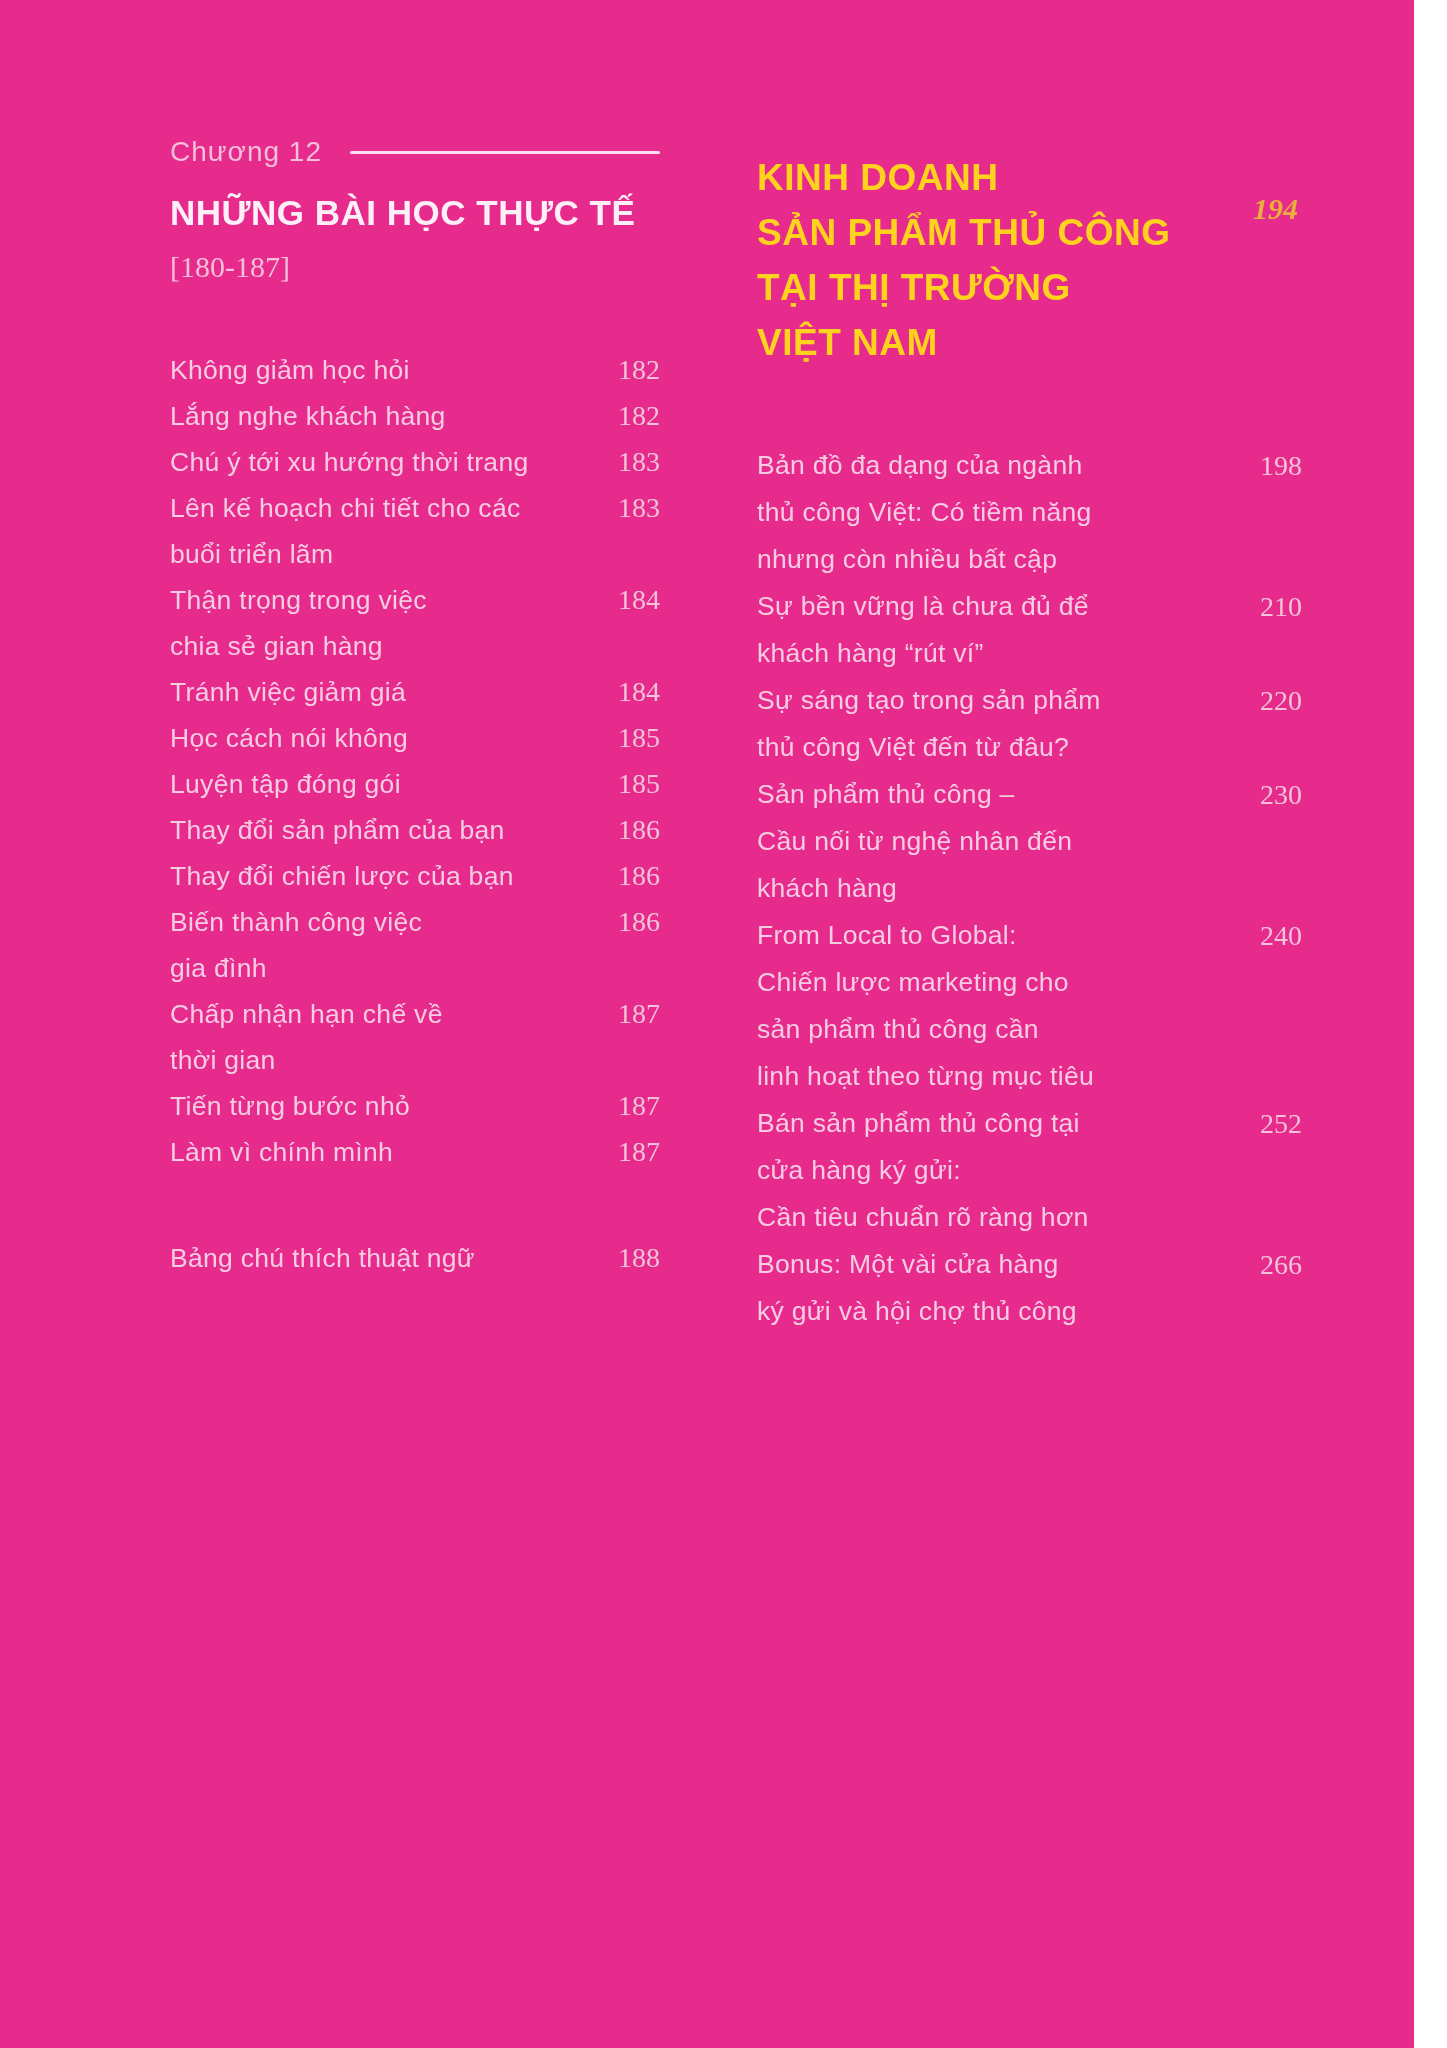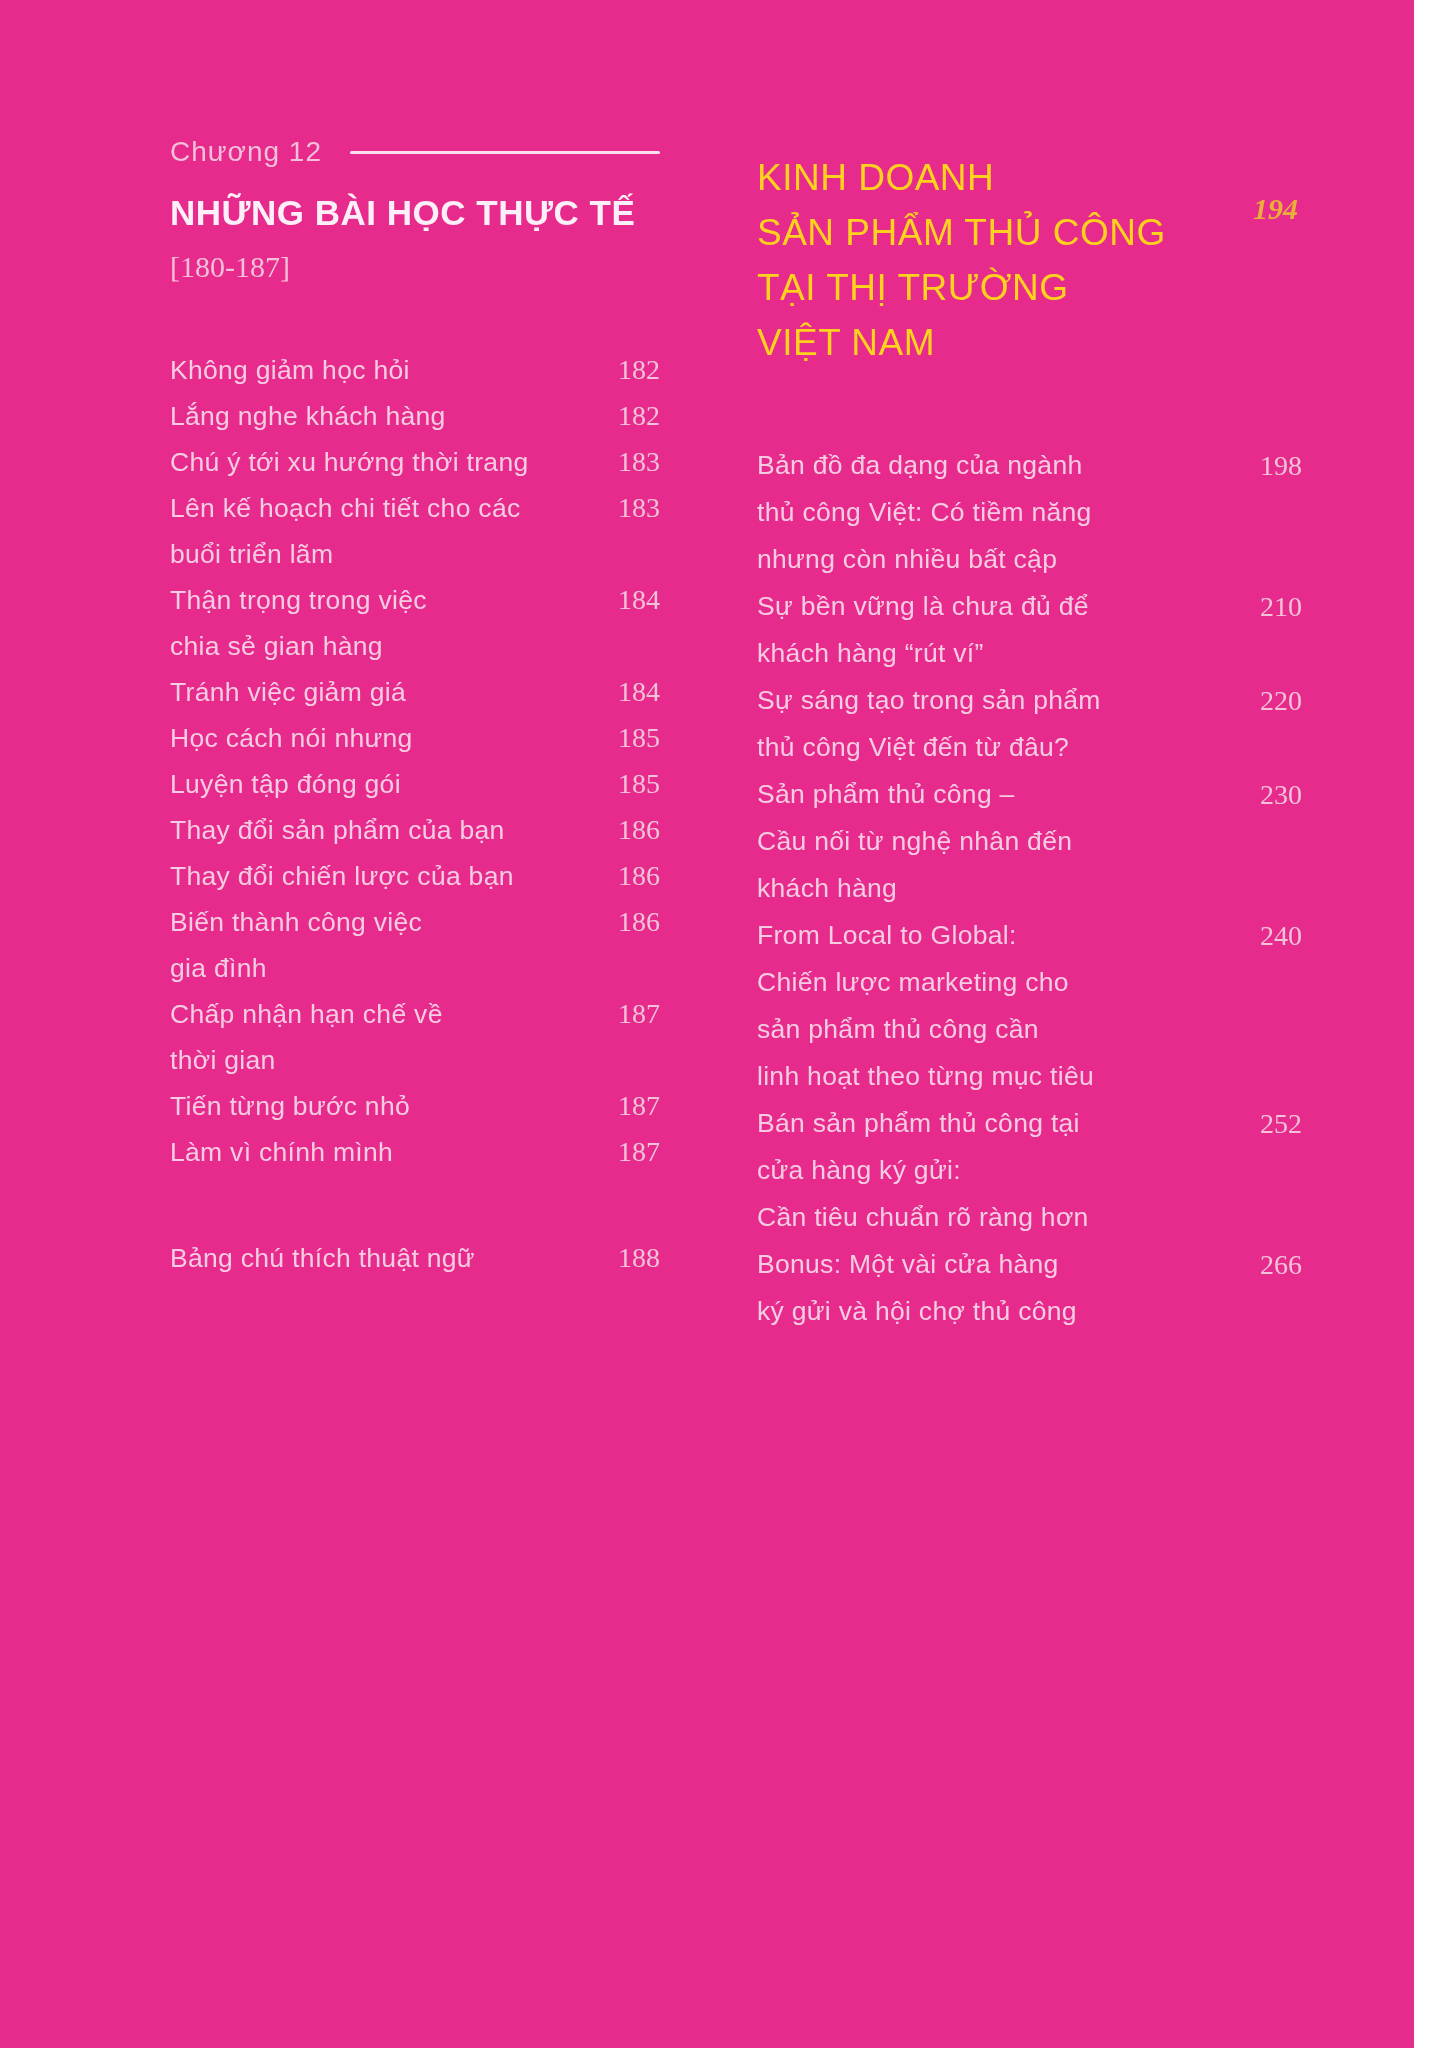--- a/index.html
+++ b/index.html
@@ -50,21 +50,21 @@
   }
   .entry-page{
     width:72px;text-align:right;
     font-family:"Liberation Serif","DejaVu Serif",serif;
     font-size:28px;line-height:46px;color:var(--num);
   }
   
   .right-col{position:absolute;left:757px;top:150px;width:545px;}
   .right-header{position:relative;padding-right:95px;}
   .right-title{
-    font-size:37px;line-height:55px;font-weight:400;color:var(--yellow);
+    font-size:37px;line-height:55px;font-weight:700;color:var(--yellow);
     letter-spacing:0.5px;white-space:pre-line;
   }
   .right-header-page{
     position:absolute;right:4px;top:42px;
     font-family:"Liberation Serif","DejaVu Serif",serif;
     font-size:30px;color:var(--gold);font-weight:700;font-style:italic;
   }
   .right-col .entries{margin-top:72px;}
   .right-col .entry-title{line-height:47px;}
   .right-col .entry-page{line-height:47px;width:80px;}
@@ -102,21 +102,21 @@
         <div class="entry">
           <div class="entry-title">Thận trọng trong việc
 chia sẻ gian hàng</div>
           <div class="entry-page">184</div>
         </div>
         <div class="entry">
           <div class="entry-title">Tránh việc giảm giá</div>
           <div class="entry-page">184</div>
         </div>
         <div class="entry">
-          <div class="entry-title">Học cách nói nhưng</div>
+          <div class="entry-title">Học cách nói không</div>
           <div class="entry-page">185</div>
         </div>
         <div class="entry">
           <div class="entry-title">Luyện tập đóng gói</div>
           <div class="entry-page">185</div>
         </div>
         <div class="entry">
           <div class="entry-title">Thay đổi sản phẩm của bạn</div>
           <div class="entry-page">186</div>
         </div>

